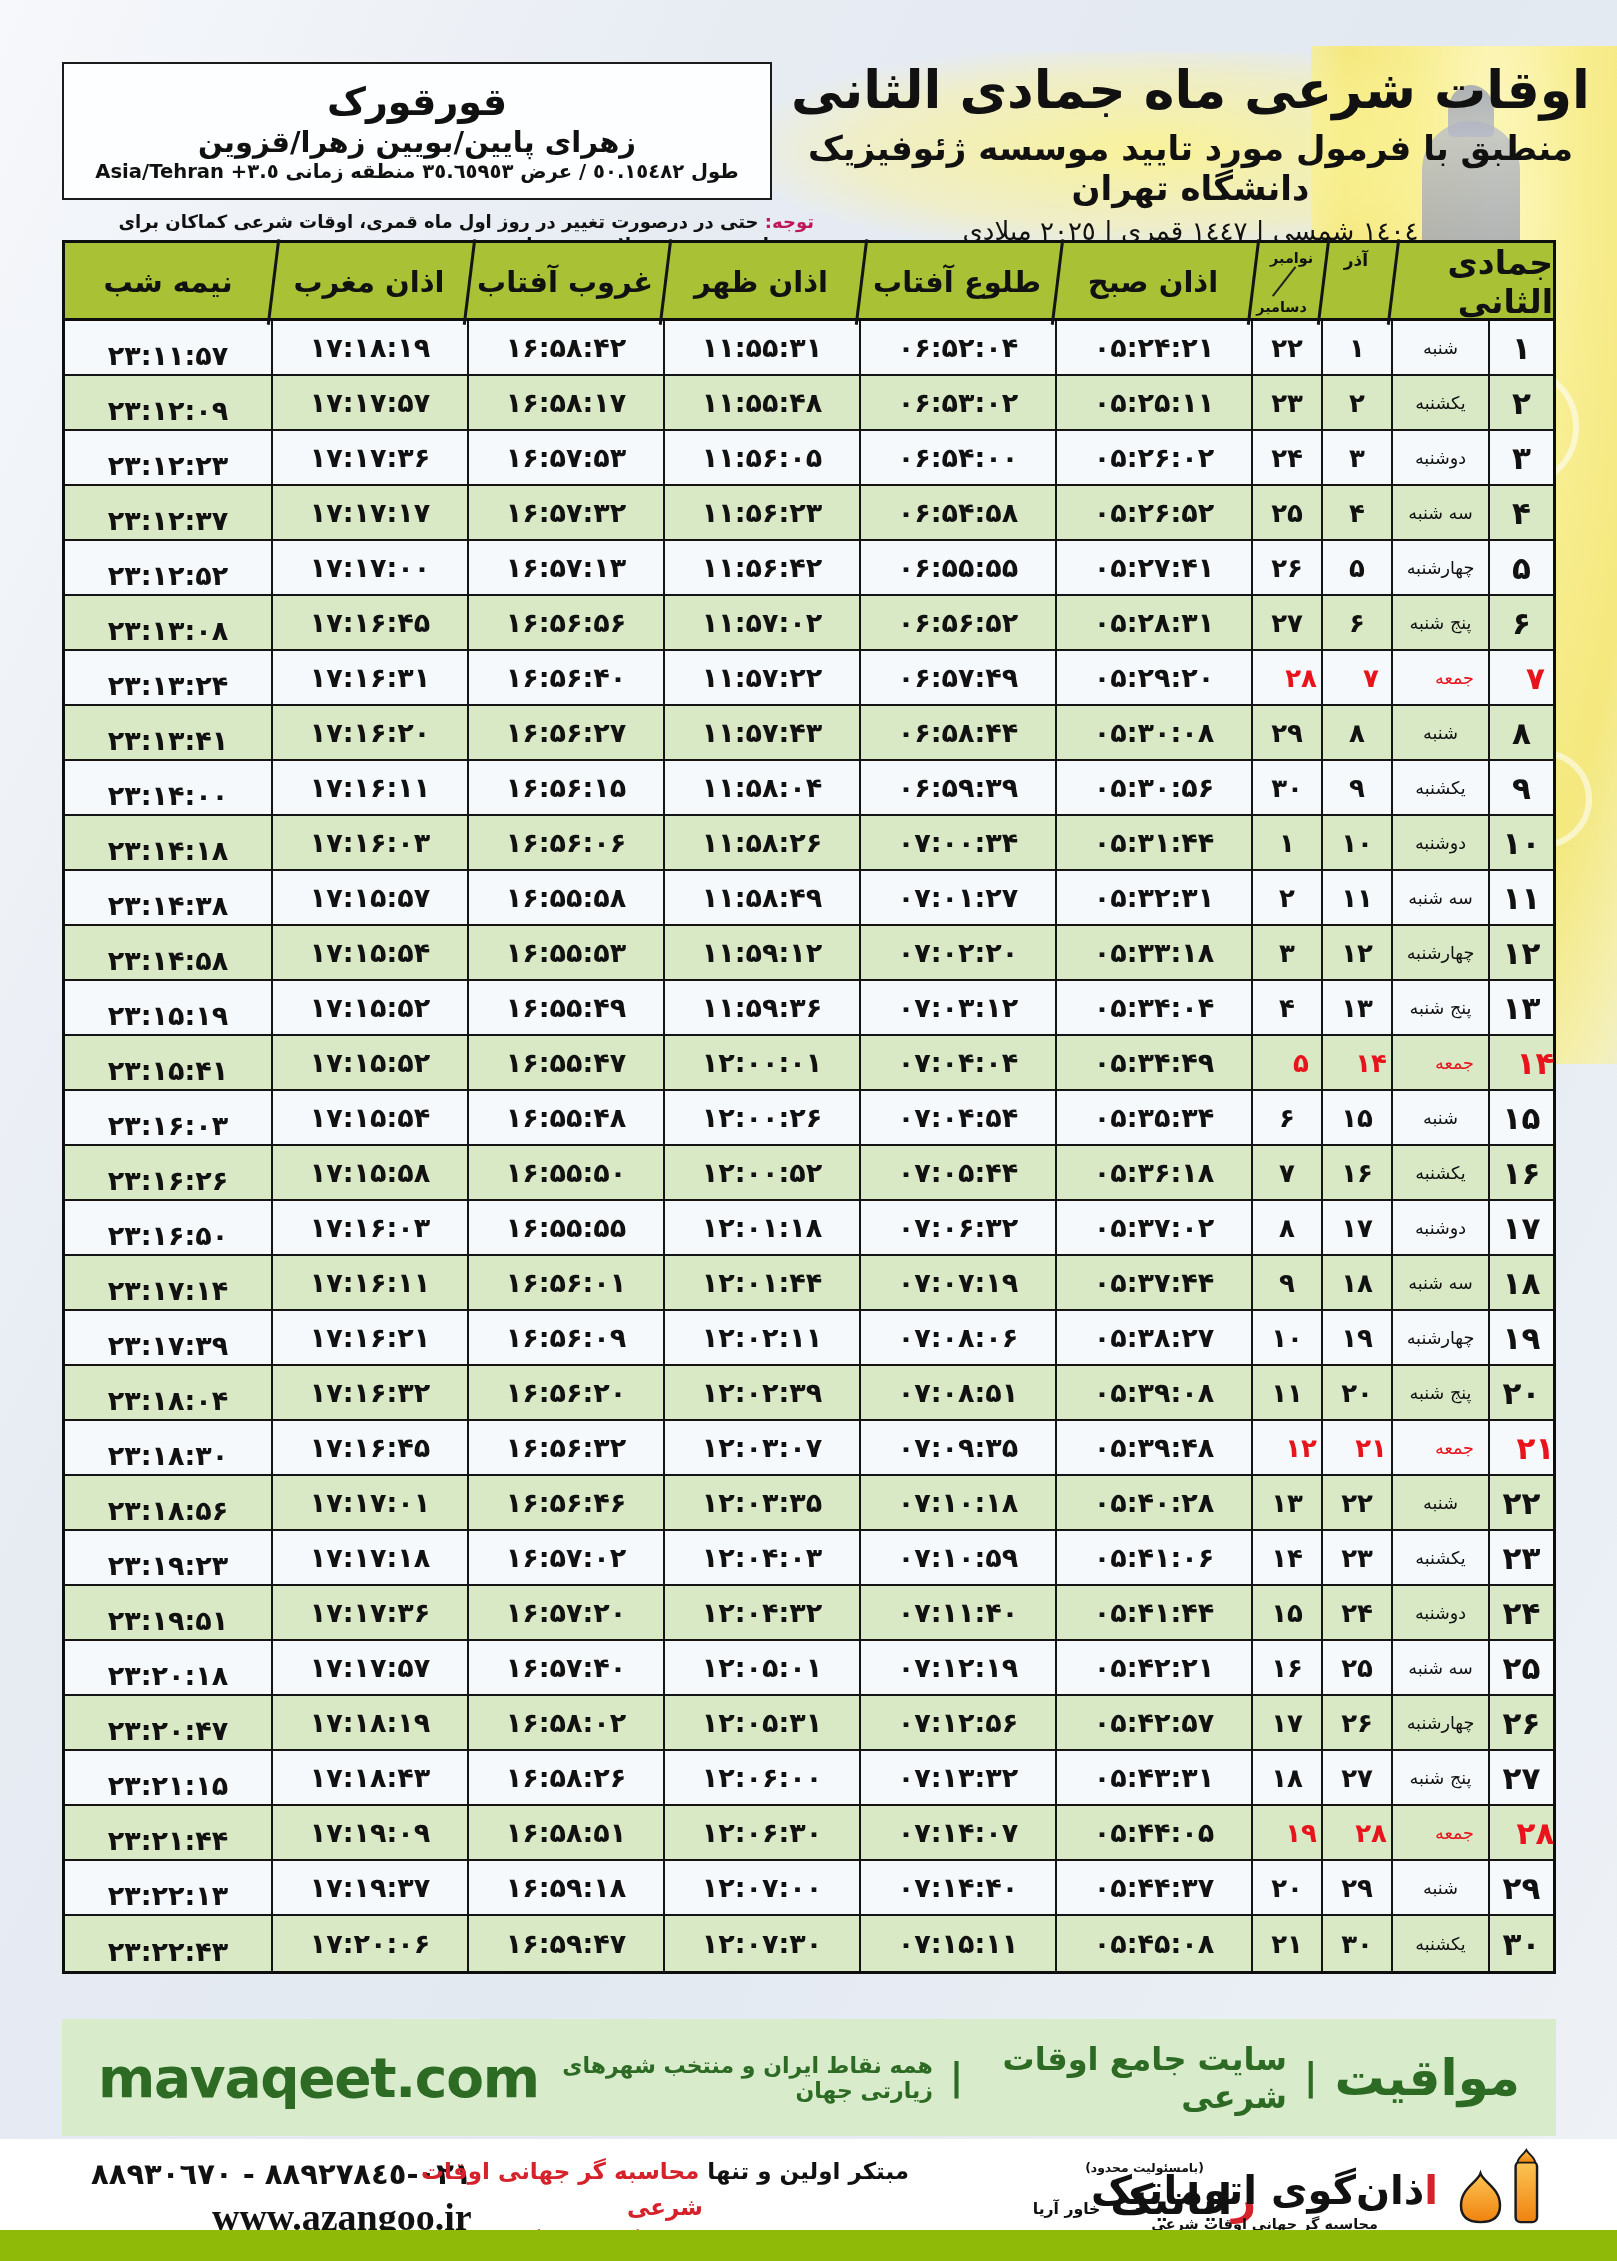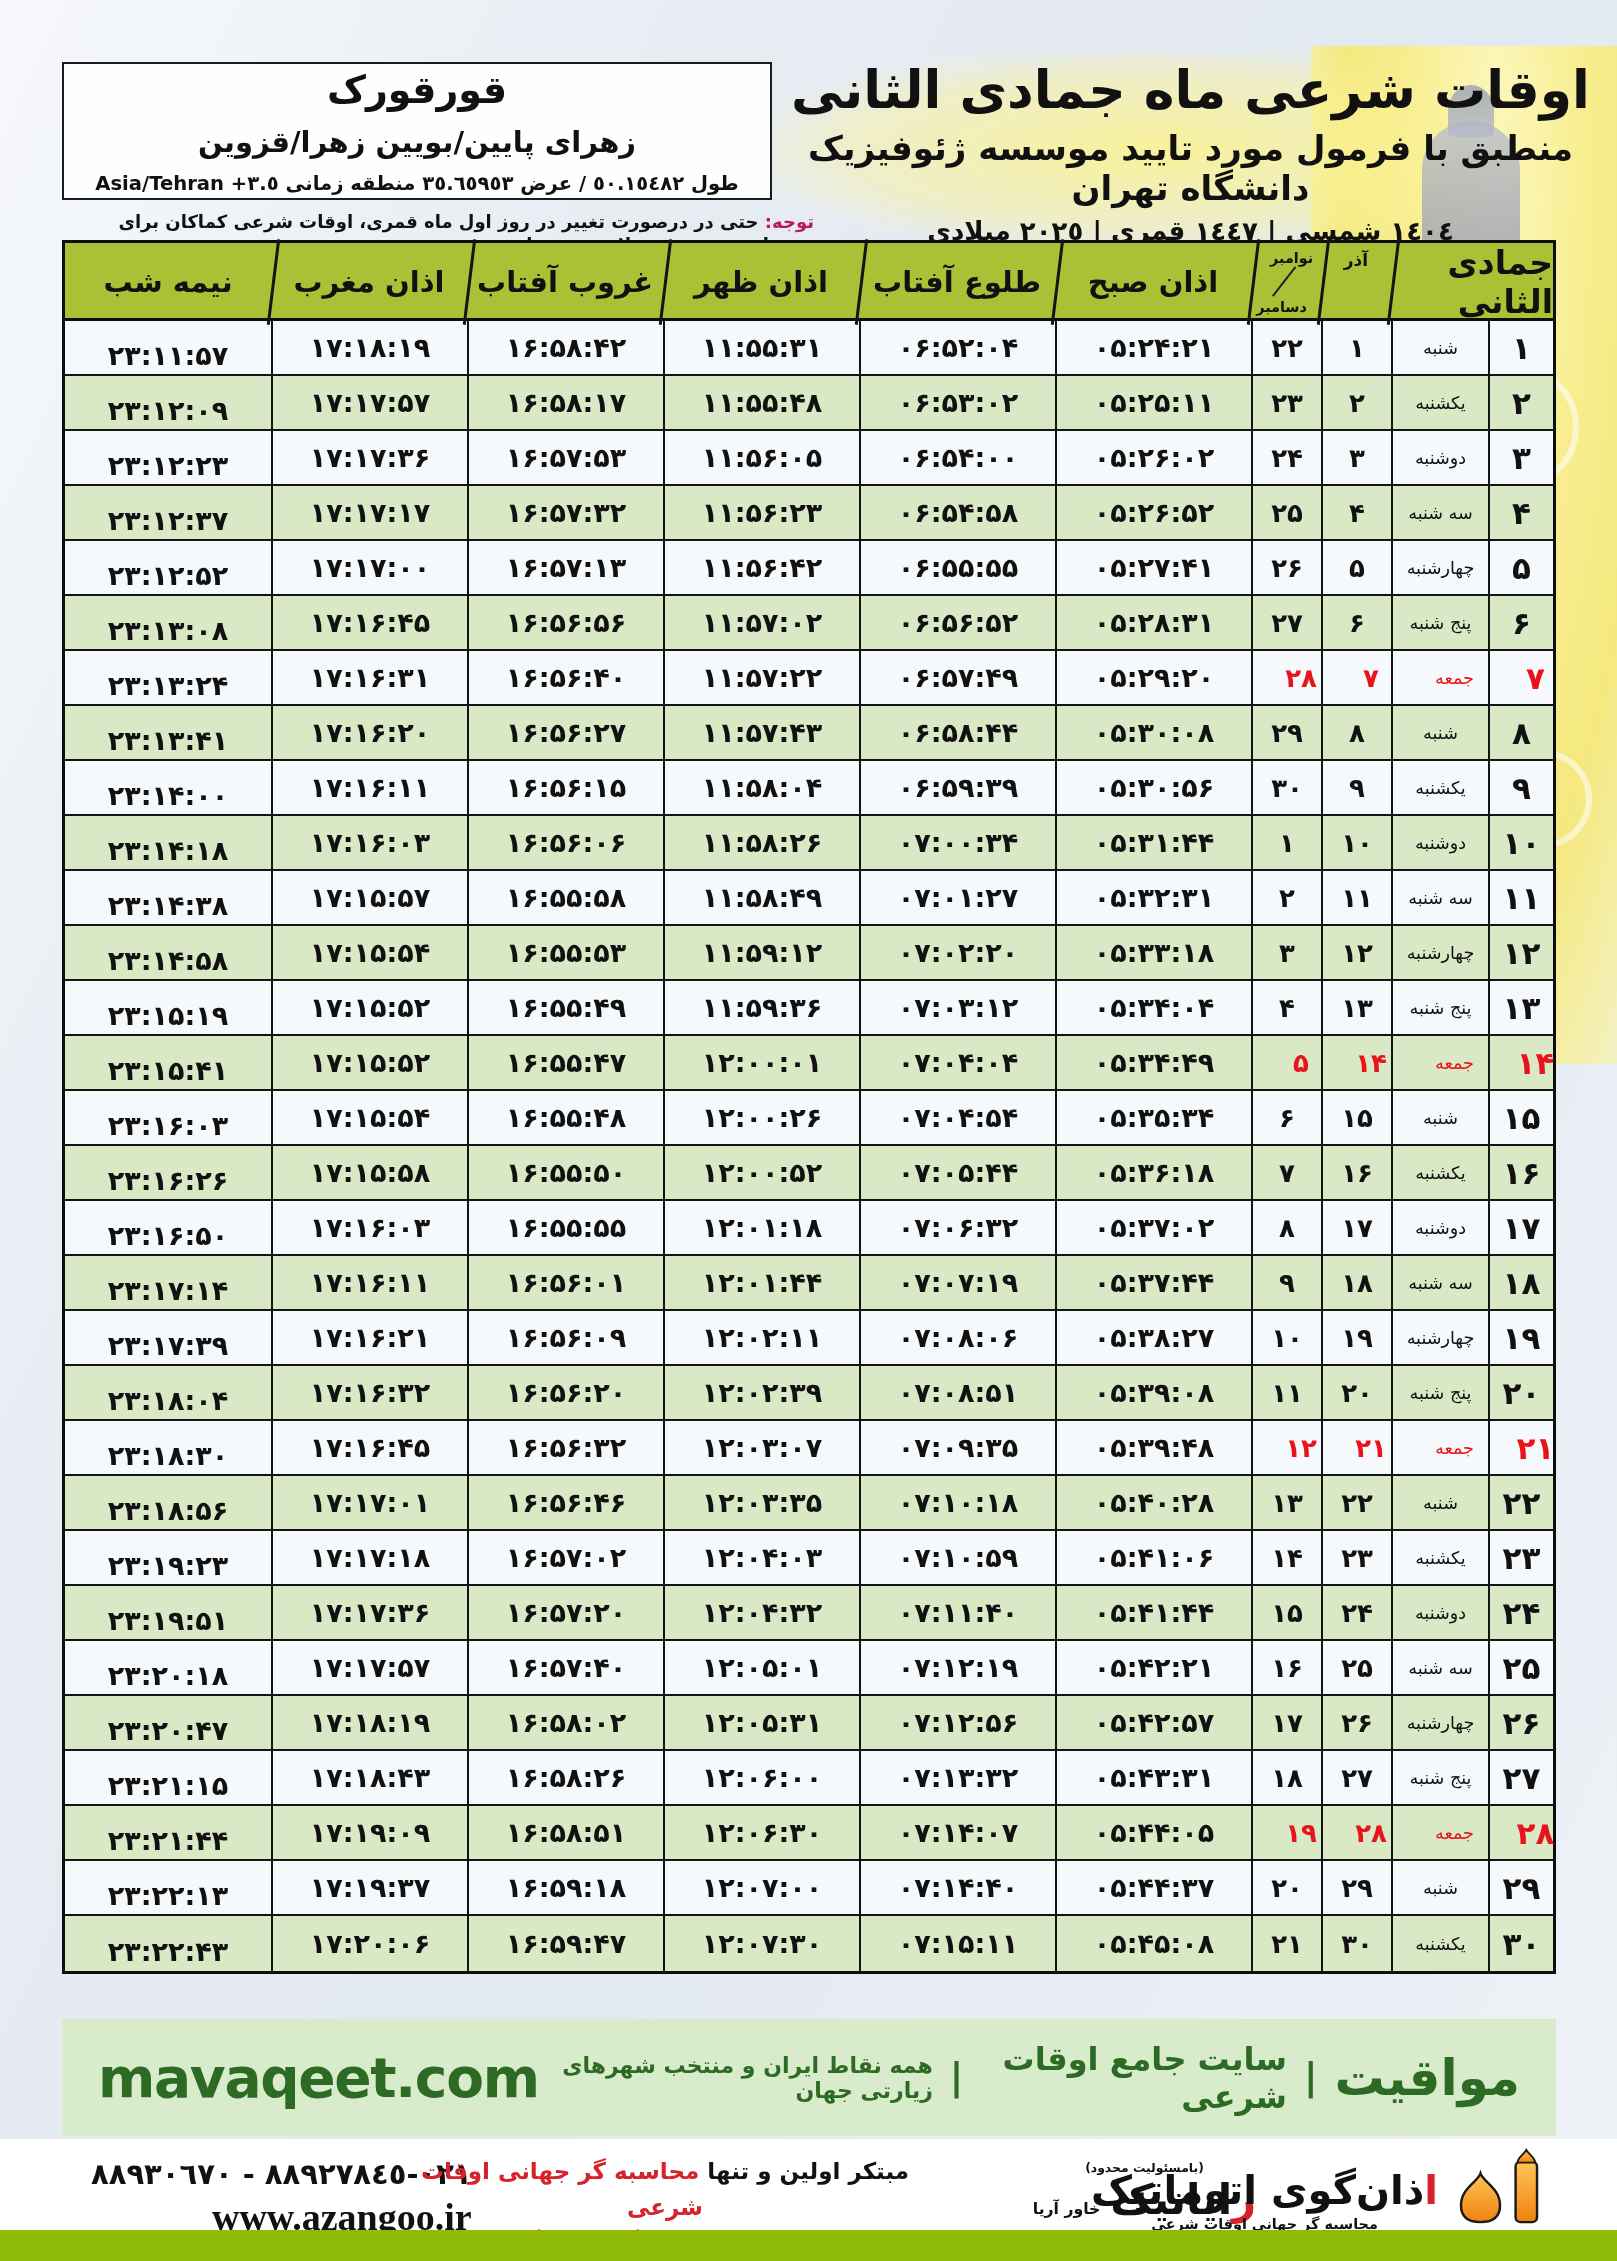--- a/index.html
+++ b/index.html
@@ -19,28 +19,28 @@
   .minaret-top{position:absolute;top:85px;right:124px;width:46px;height:52px;opacity:.8;z-index:0;
     background:linear-gradient(180deg,#9aa0b4,#b6bac8);border-radius:50% 50% 5.2px 5.2px;}
   .ring{position:absolute;border:6.5px solid rgba(255,255,255,.55);border-radius:50%;z-index:0;}
   .r1{top:365px;right:39px;width:124px;height:124px;}
   .r2{top:587px;right:104px;width:78px;height:78px;}
   .r3{top:750px;right:26px;width:98px;height:98px;}
 
   
   .loc-box{left:62px;top:62px;width:710px;height:138px;background:rgba(253,254,255,.96);
     border:2.6px solid #1b1b1b;z-index:2;display:flex;flex-direction:column;
-    align-items:center;justify-content:center;direction:rtl;gap:13px;text-align:center;}
+    align-items:center;justify-content:center;direction:rtl;gap:1px;text-align:center;}
   .loc-name{font-size:38px;font-weight:bold;}
   .loc-region{font-size:29px;font-weight:bold;}
   .loc-coords{font-size:19.6px;font-weight:bold;direction:rtl;}
   .title-block{left:776px;top:63px;width:829px;z-index:2;text-align:center;direction:rtl;}
   .main-title{font-size:52px;font-weight:bold;line-height:1.05;margin:0;}
   .subtitle{font-size:34px;font-weight:bold;margin-top:10.4px;}
-  .dates{font-size:26px;font-weight:bold;margin-top:7.8px;}
+  .dates{font-size:26px;font-weight:normal;margin-top:7.8px;}
   .notice{left:62px;top:210px;width:752px;z-index:2;direction:rtl;text-align:right;
     font-size:18px;font-weight:bold;line-height:1.3;}
   .notice .red{color:#be185d;text-align:right;}
 
   
   .tbl{left:62px;top:240px;width:1494px;border:3.9px solid #0e0e0e;z-index:2;background:#fff;}
   .thead,.row{display:grid;direction:rtl;
     grid-template-columns:65px 97px 70px 70px 196px 196px 196px 196px 196px 1fr;}
   .thead{height:78px;background:#a9c235;border-bottom:3.9px solid #0e0e0e;}
   .th{position:relative;display:flex;align-items:center;justify-content:center;

